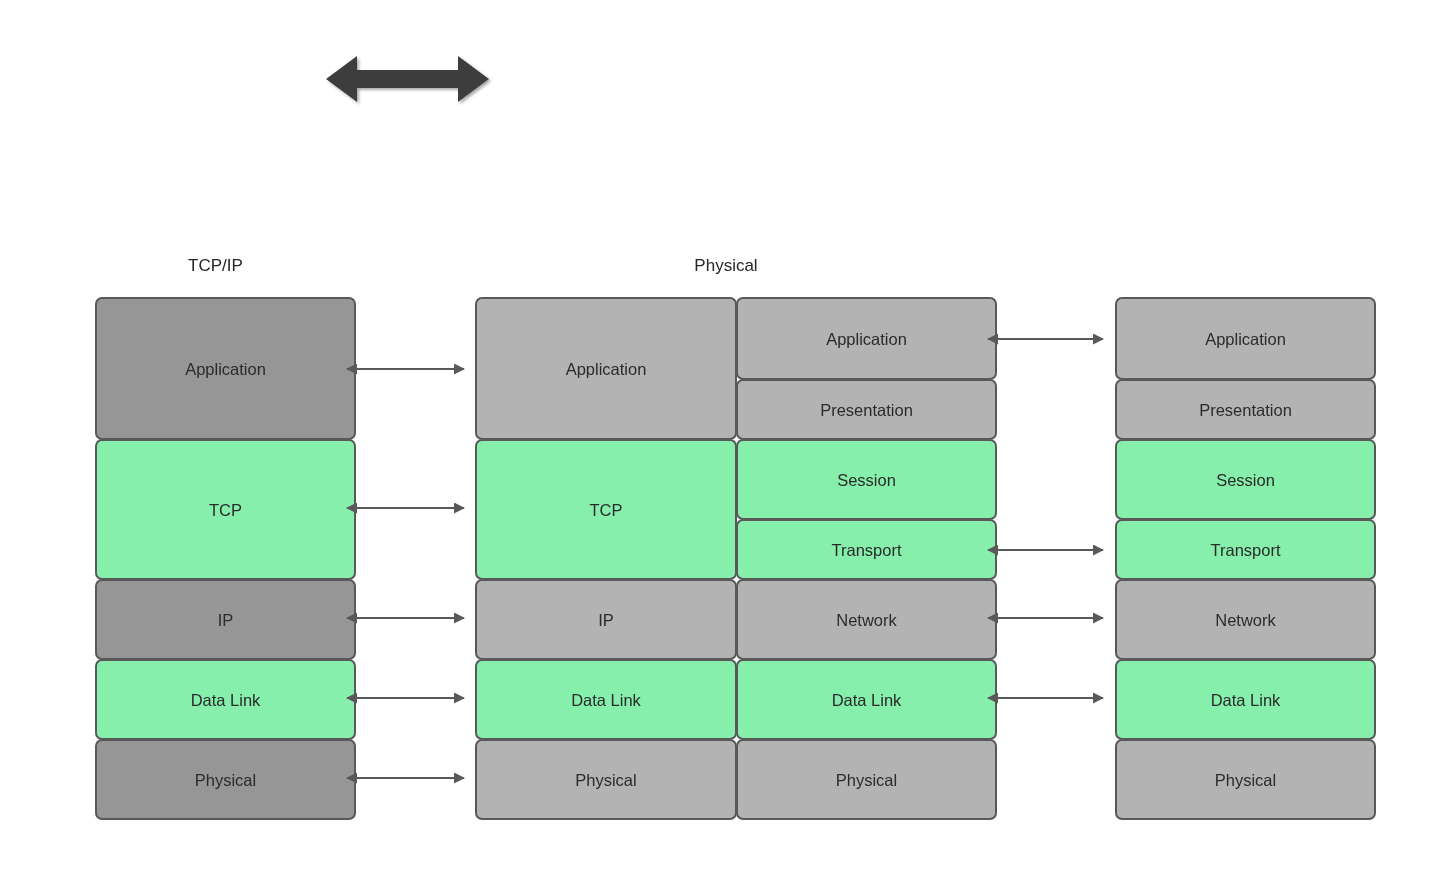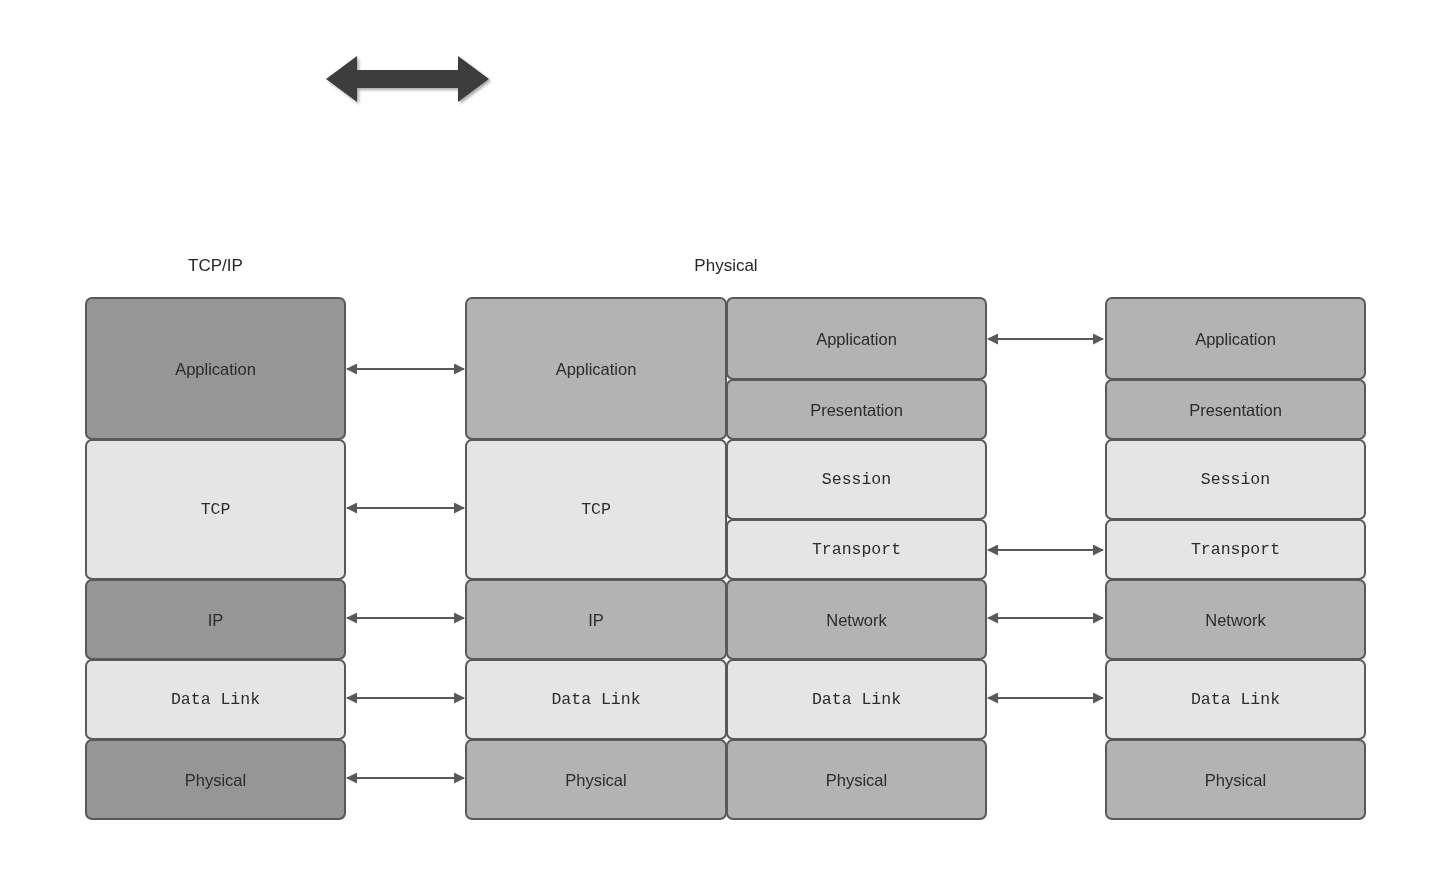--- a/index.html
+++ b/index.html
@@ -30,38 +30,39 @@
     line-height: 20px;
     color: #262626;
     text-align: center;
     white-space: nowrap;
     user-select: none;
   }
 
   
   .stack {
     position: absolute;
+    margin-left: 10px;
   }
   .layer {
     position: absolute;
     box-sizing: border-box;
     border: 2.5px solid #595959;
     border-radius: 7px;
     display: flex;
     align-items: center;
     justify-content: center;
     font-size: 16.5px;
     line-height: 20px;
     color: #2b2b2b;
     white-space: nowrap;
     background: #ffffff;
   }
   .layer.shade-dark  { background: #969696; }
   .layer.shade-light { background: #b3b3b3; }
-  .layer.shade-white { background: #e5e5e5; font-family: Liberation Mono, monospace; }
+  .layer.shade-white { background: #86efac; }
 
   
   .connector {
     position: absolute;
     overflow: visible;
   }
 
   
   .block-arrow {
     position: absolute;

